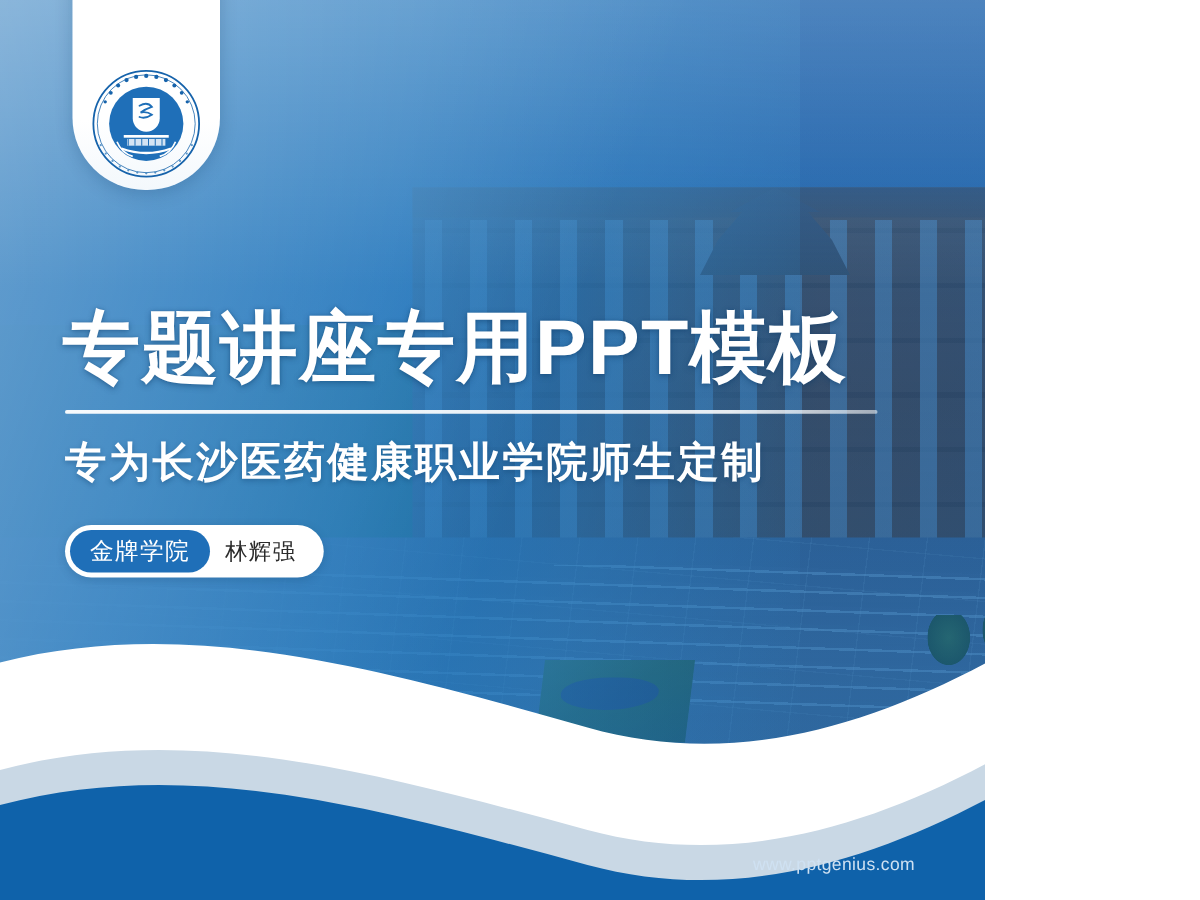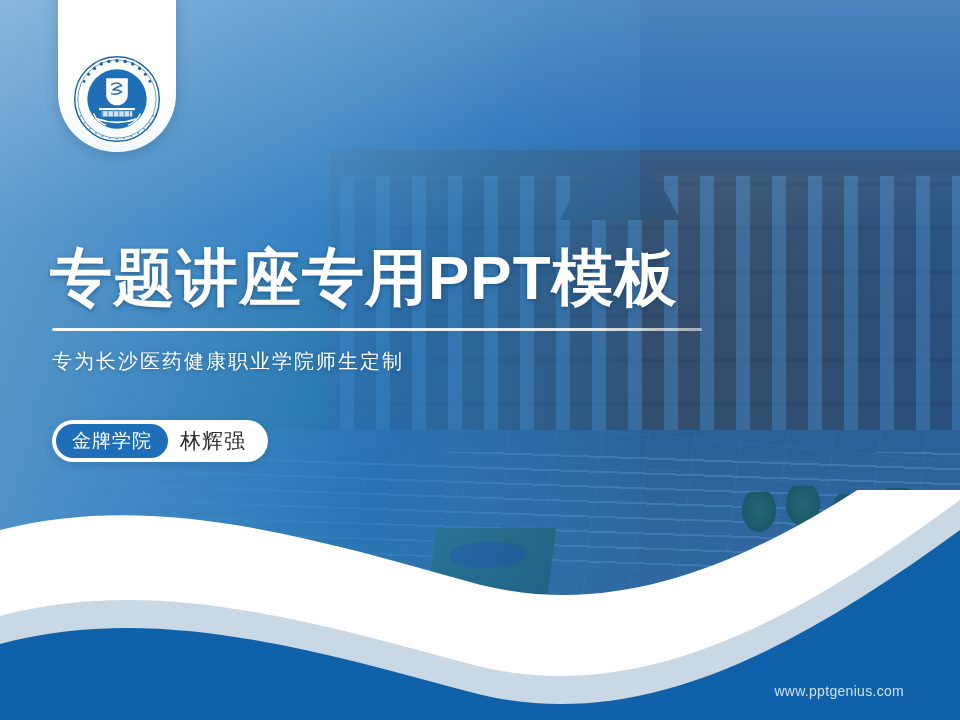--- a/index.html
+++ b/index.html
@@ -7,21 +7,21 @@
     margin: 0;
     padding: 0;
     background: #ffffff;
   }
   body {
     font-family: "Liberation Sans", "DejaVu Sans", sans-serif;
   }
 
   #slide {
     position: relative;
-    width: 960px;
+    width: 788px;
     height: 720px;
     overflow: hidden;
     background: #0f766e;
     user-select: none;
   }
 
   
   .photo-layer {
     position: absolute;
     inset: 0;
@@ -202,25 +202,26 @@
   .rule {
     position: absolute;
     left: 52px; top: 328px;
     width: 650px; height: 3px;
     background: linear-gradient(90deg, rgba(255,255,255,0.95), rgba(255,255,255,0.88) 82%, rgba(255,255,255,0.55));
     border-radius: 2px;
   }
   .subheadline {
     position: absolute;
     left: 52px; top: 348px;
-    font-size: 20px;
+    font-size: 33px;
     letter-spacing: 2px;
     color: #ffffff;
     white-space: nowrap;
     text-shadow: 0 1px 4px rgba(13,60,105,0.4);
+    font-weight: bold;
   }
 
   
   .badge {
     position: absolute;
     left: 52px; top: 420px;
     height: 42px;
     display: flex;
     align-items: center;
     background: #ffffff;
@@ -235,21 +236,21 @@
     height: 34px;
     margin: 0 12px 0 4px;
     padding: 0 16px;
     border-radius: 17px;
     background: #1f6fb8;
     color: #ffffff;
     font-size: 19px;
     letter-spacing: 1px;
   }
   .badge-name {
-    font-size: 21px;
+    font-size: 18px;
     color: #2b2b2b;
     letter-spacing: 1px;
   }
 
   
   .wave {
     position: absolute;
     left: 0; bottom: 0;
     width: 960px; height: 230px;
     pointer-events: none;

